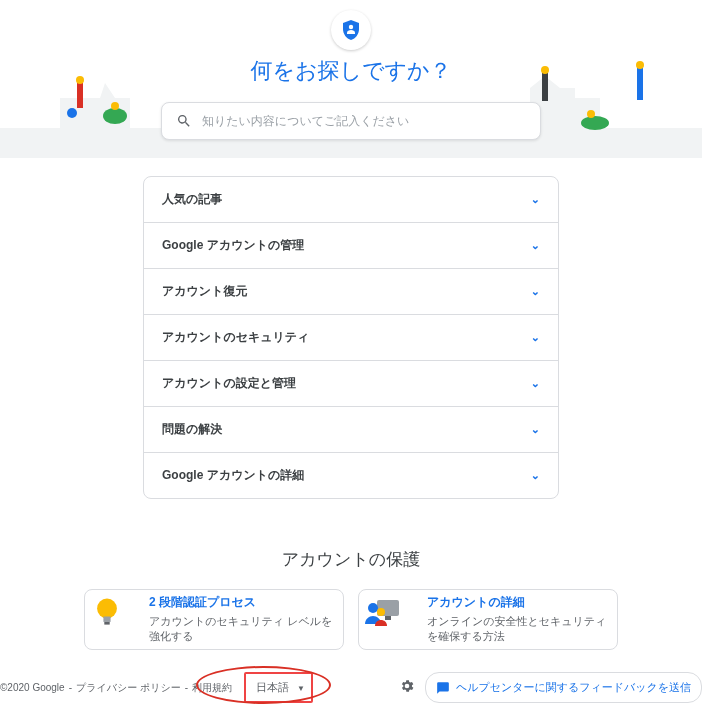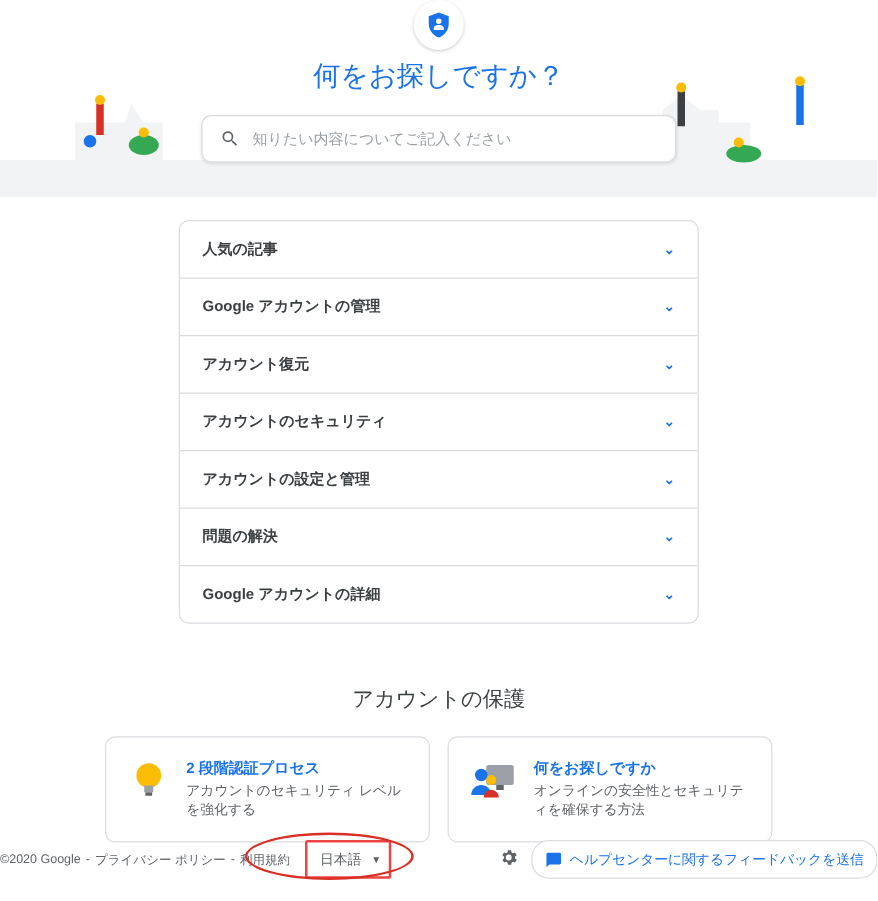--- a/index.html
+++ b/index.html
@@ -1,30 +1,30 @@
 <!DOCTYPE html>
 <html><head>
 <meta charset="utf-8">
 <style>
 *{margin:0;padding:0;box-sizing:border-box;font-family:Arial,sans-serif}
 body{background:#fff;width:702px;height:721px;position:relative;overflow:hidden}
-.hero{text-align:center;position:relative;height:158px}
+.hero{text-align:center;padding-top:10px;position:relative;height:158px}
 .shield-badge{width:40px;height:40px;background:#fff;border-radius:50%;display:inline-flex;align-items:center;justify-content:center;box-shadow:0 1px 3px rgba(0,0,0,0.2);margin-bottom:6px}
 .hero-title{color:#1a73e8;font-size:22px;font-weight:400;margin-bottom:14px}
 .search-box{width:380px;margin:16px auto;position:relative;background:#fff;border:1px solid #dadce0;border-radius:8px;box-shadow:0 1px 3px rgba(0,0,0,0.1);padding:10px 14px;display:flex;align-items:center;gap:10px}
 .search-box input{border:none;outline:none;flex:1;font-size:12px;color:#5f6368}
 .search-box input::placeholder{color:#9aa0a6}
 .hero-bg{position:absolute;bottom:0;left:0;right:0;height:120px;z-index:-1}
 .accordion{width:416px;margin:18px auto 0;border:1px solid #dadce0;border-radius:8px;overflow:hidden}
 .acc-item{border-bottom:1px solid #dadce0;padding:14px 18px;display:flex;justify-content:space-between;align-items:center;cursor:pointer;font-size:12px;font-weight:700;color:#3c4043}
 .acc-item:last-child{border-bottom:none}
 .chev{color:#1a73e8;font-size:11px}
 .section-title{text-align:center;font-size:17px;color:#3c4043;margin:49px 0 18px;font-weight:400}
 .cards{display:flex;gap:14px;justify-content:center;padding:0 20px}
-.card{border:1px solid #dadce0;border-radius:8px;padding:16px;width:260px;display:flex;gap:12px;align-items:flex-start}
+.card{border:1px solid #dadce0;border-radius:8px;padding:4px;width:260px;display:flex;gap:24px;align-items:flex-start}
 .card-icon{width:40px;height:40px;flex-shrink:0}
 .card-title{color:#1a73e8;font-size:12px;font-weight:700;margin-bottom:3px}
 .card-desc{color:#5f6368;font-size:11px;line-height:1.4}
 .footer{position:absolute;bottom:18px;left:0;right:0;display:flex;align-items:center;padding:0 0;font-size:10px;color:#5f6368}
 .footer-left{display:flex;align-items:center;gap:4px}
 .footer-link{color:#5f6368;text-decoration:none}
 .lang-select{margin-left:8px;border:2px solid #ef4444;padding:6px 22px 6px 10px;font-size:11px;position:relative;background:#fff;border-radius:2px}
 .lang-arrow{position:absolute;right:6px;top:50%;transform:translateY(-50%);font-size:8px}
 .annot{position:absolute;border:2px solid #d93025;border-radius:50%;width:135px;height:38px;pointer-events:none}
 .footer-right{margin-left:auto;display:flex;align-items:center;gap:10px}
@@ -127,21 +127,21 @@
   <div class="card">
     <svg class="people-icon card-icon" viewBox="0 0 40 36">
         <rect x="14" y="6" width="22" height="16" rx="2" fill="#9aa0a6"></rect>
         <rect x="22" y="22" width="6" height="4" fill="#5f6368"></rect>
         <circle cx="10" cy="14" r="5" fill="#1a73e8"></circle>
         <path d="M2 30c0-5 4-8 8-8s8 3 8 8" fill="#1a73e8"></path>
         <circle cx="18" cy="18" r="4" fill="#fbbc04"></circle>
         <path d="M12 32c0-4 3-6 6-6s6 2 6 6" fill="#d93025"></path>
       </svg>
     <div>
-      <div class="card-title">何をお探しですか</div>
+      <div class="card-title">アカウントの詳細</div>
       <div class="card-desc">オンラインの安全性とセキュリティを確保する方法</div>
     </div>
   </div>
 </div>
 
 <div class="footer">
   <div class="footer-left">
     <span>©2020 Google</span>
     <span>-</span>
     <a href="#" class="footer-link">プライバシー ポリシー</a>

